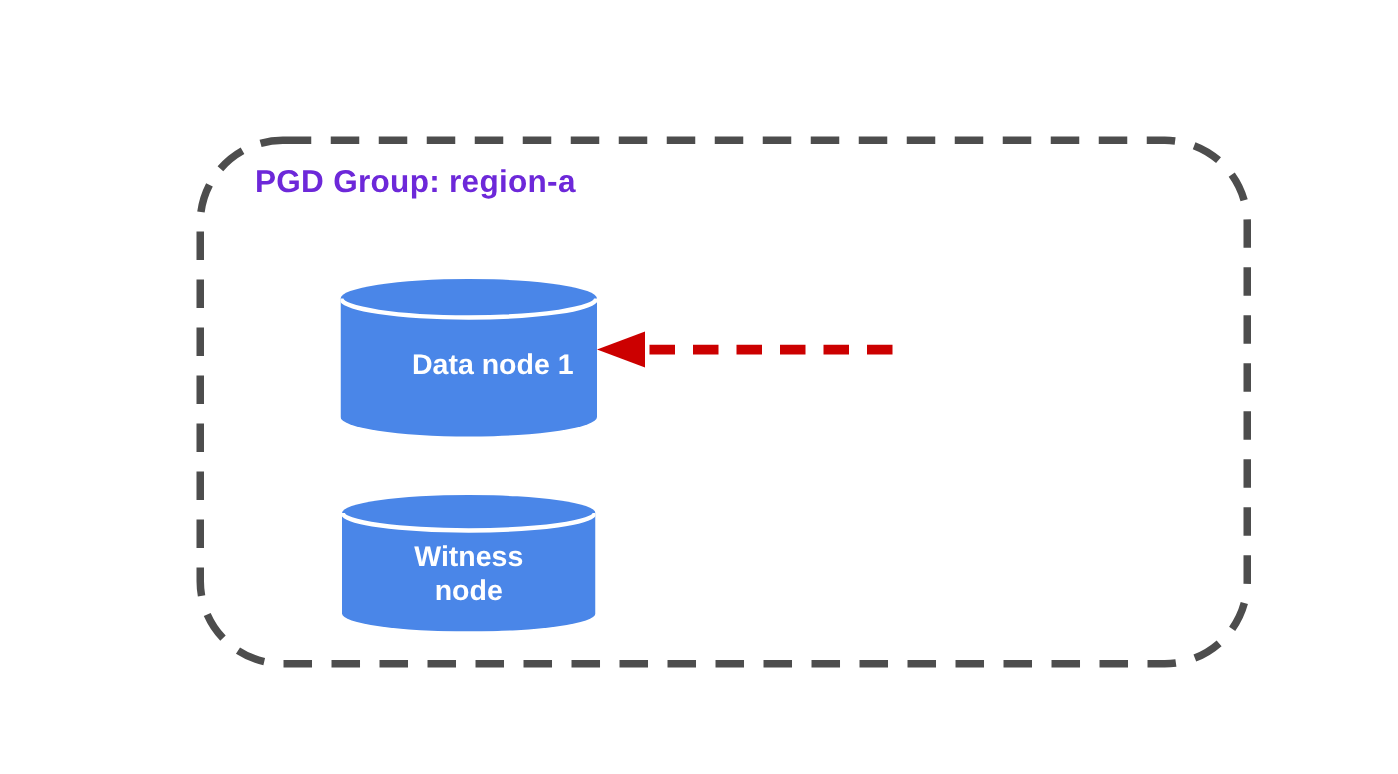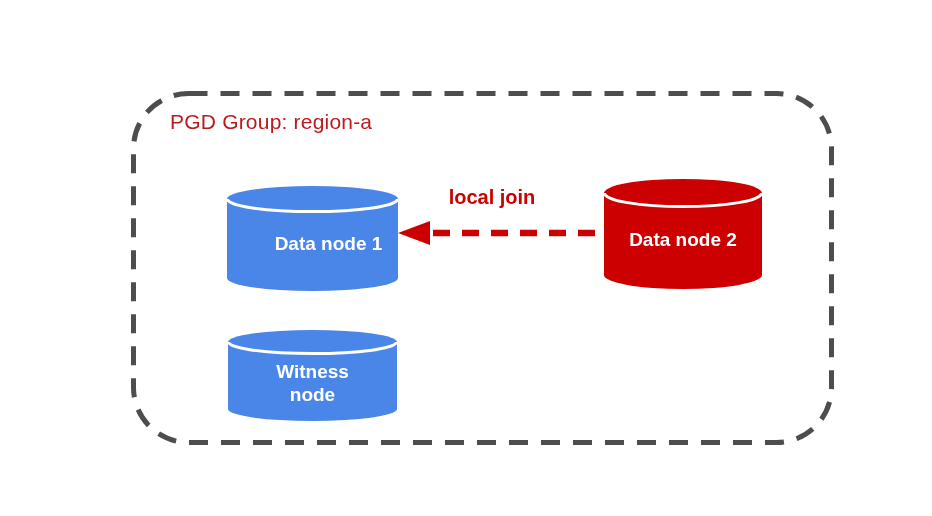--- a/index.html
+++ b/index.html
@@ -21,22 +21,22 @@
     top: 0;
     width: 932px;
     height: 516px;
     pointer-events: none;
   }
   .group-title {
     position: absolute;
     left: 170px;
     top: 110px;
     font-size: 21px;
-    font-weight: normal;
-    color: #b91c1c;
+    font-weight: bold;
+    color: #6d28d9;
     letter-spacing: 0.2px;
     white-space: nowrap;
   }
   .node {
     position: absolute;
   }
   .node svg {
     position: absolute;
     left: 0;
     top: 0;
@@ -97,39 +97,30 @@
 
   <div class="node node-data1">
     <svg width="171" height="106" viewBox="0 0 171 106" xmlns="http://www.w3.org/2000/svg">
       <path d="M0,13 V92 A85.5,13 0 0 0 171,92 V13 Z" fill="#4a86e8"></path>
       <ellipse cx="85.5" cy="13" rx="85.5" ry="13" fill="#4a86e8"></ellipse>
       <path d="M0.5,13 A85,12.6 0 0 0 170.5,13" fill="none" stroke="#ffffff" stroke-width="3"></path>
     </svg>
     <div class="node-label">Data node 1</div>
   </div>
 
-  <div class="node node-data2">
-    <svg width="158" height="111" viewBox="0 0 158 111" xmlns="http://www.w3.org/2000/svg">
-      <path d="M0,14 V96 A79,14 0 0 0 158,96 V14 Z" fill="#cc0000"></path>
-      <ellipse cx="79" cy="14" rx="79" ry="14" fill="#cc0000"></ellipse>
-      <path d="M0.5,14 A78.5,13.6 0 0 0 157.5,14" fill="none" stroke="#ffffff" stroke-width="3"></path>
-    </svg>
-    <div class="node-label">Data node 2</div>
-  </div>
 
   <div class="node node-witness">
     <svg width="169" height="91" viewBox="0 0 169 91" xmlns="http://www.w3.org/2000/svg">
       <path d="M0,12 V79 A84.5,12 0 0 0 169,79 V12 Z" fill="#4a86e8"></path>
       <ellipse cx="84.5" cy="12" rx="84.5" ry="12" fill="#4a86e8"></ellipse>
       <path d="M0.5,12 A84,11.6 0 0 0 168.5,12" fill="none" stroke="#ffffff" stroke-width="3"></path>
     </svg>
     <div class="node-label">Witness
 node</div>
   </div>
 
   <svg class="join-arrow" viewBox="0 0 208 30" xmlns="http://www.w3.org/2000/svg">
     <path d="M0,15 L32,3 L32,27 Z" fill="#cc0000"></path>
     <line x1="35" y1="15" x2="208" y2="15" stroke-width="6.5" stroke-dasharray="17 12" stroke="#cc0000"></line>
   </svg>
 
-  <div class="join-label">local join</div>
 
 </div>
 
 </body></html>

